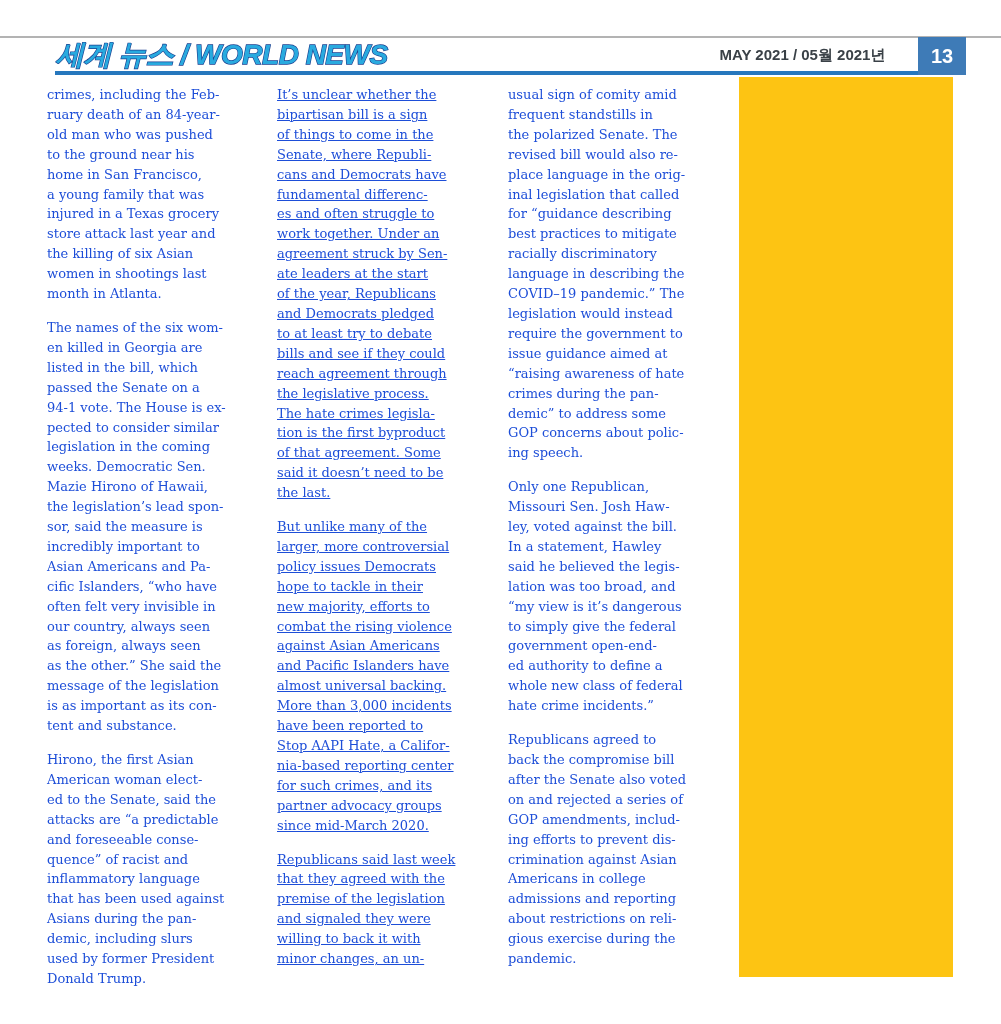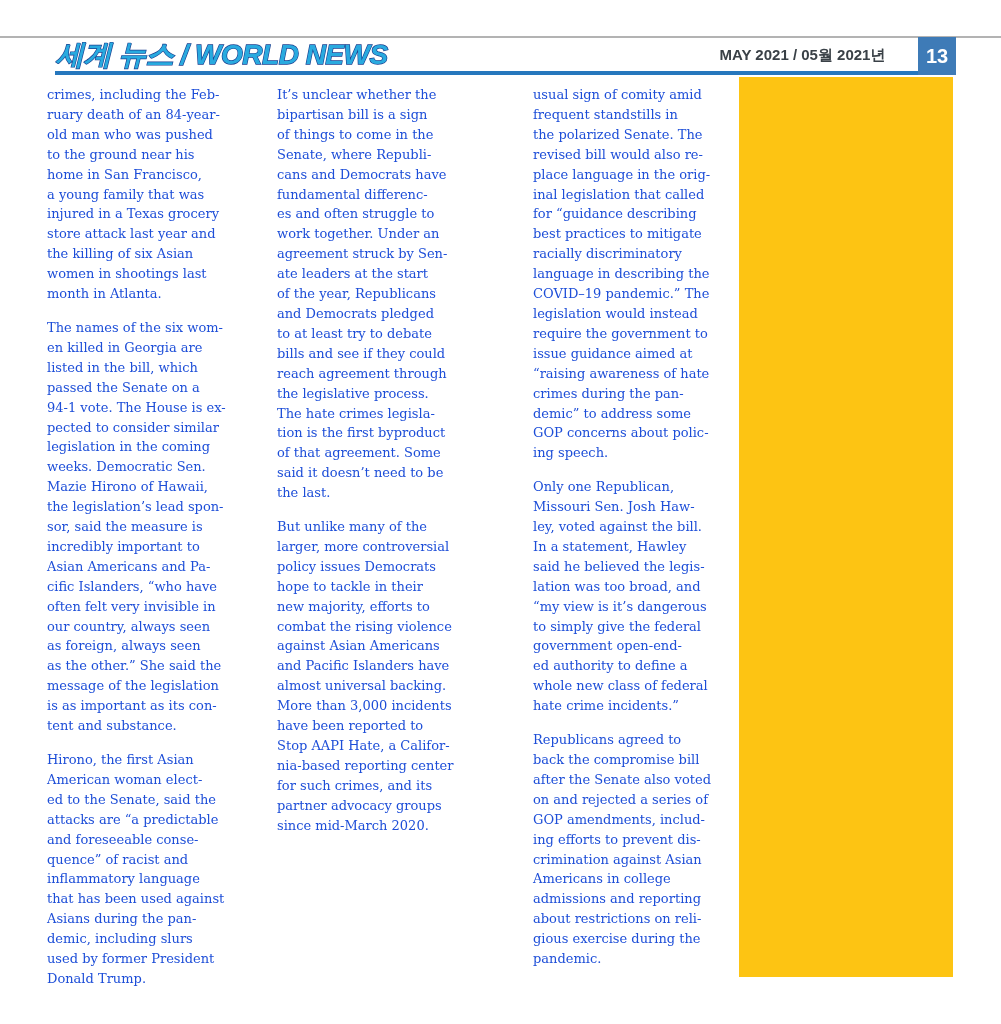--- a/index.html
+++ b/index.html
@@ -53,21 +53,21 @@
     font-family: "Liberation Sans", sans-serif;
     font-size: 15px;
     font-weight: bold;
     color: #3a4147;
     white-space: nowrap;
   }
   .page-badge {
     position: absolute;
     left: 918px;
     top: 37px;
-    width: 38px;
+    width: 48px;
     height: 38px;
     background: #3e7bb7;
     color: #ffffff;
     font-family: "Liberation Sans", sans-serif;
     font-size: 20px;
     font-weight: bold;
     display: flex;
     align-items: center;
     justify-content: center;
   }
@@ -80,22 +80,22 @@
     background: #fdc413;
   }
   .article-column {
     position: absolute;
     top: 85px;
     color: #1d4ed8;
     font-size: 13px;
     line-height: 19.9px;
   }
   .col-1 { left: 47px;  width: 232px; }
-  .col-2 { left: 277px; width: 232px; }
-  .col-3 { left: 533px; width: 228px; }
+  .col-2 { left: 277px; width: 232px; text-decoration: underline; }
+  .col-3 { left: 508px; width: 228px; }
   .article-paragraph {
     white-space: pre-line;
     margin: 0 0 14px 0;
   }
 </style>
 </head>
 <body>
 
 <div class="top-rule"></div>
 
@@ -187,20 +187,26 @@
 against Asian Americans
 and Pacific Islanders have
 almost universal backing.
 More than 3,000 incidents
 have been reported to
 Stop AAPI Hate, a Califor-
 nia-based reporting center
 for such crimes, and its
 partner advocacy groups
 since mid-March 2020.</p>
+  <p class="article-paragraph">Republicans said last week
+that they agreed with the
+premise of the legislation
+and signaled they were
+willing to back it with
+minor changes, an un-</p>
 </div>
 
 <div class="article-column col-3">
   <p class="article-paragraph">usual sign of comity amid
 frequent standstills in
 the polarized Senate. The
 revised bill would also re-
 place language in the orig-
 inal legislation that called
 for “guidance describing

